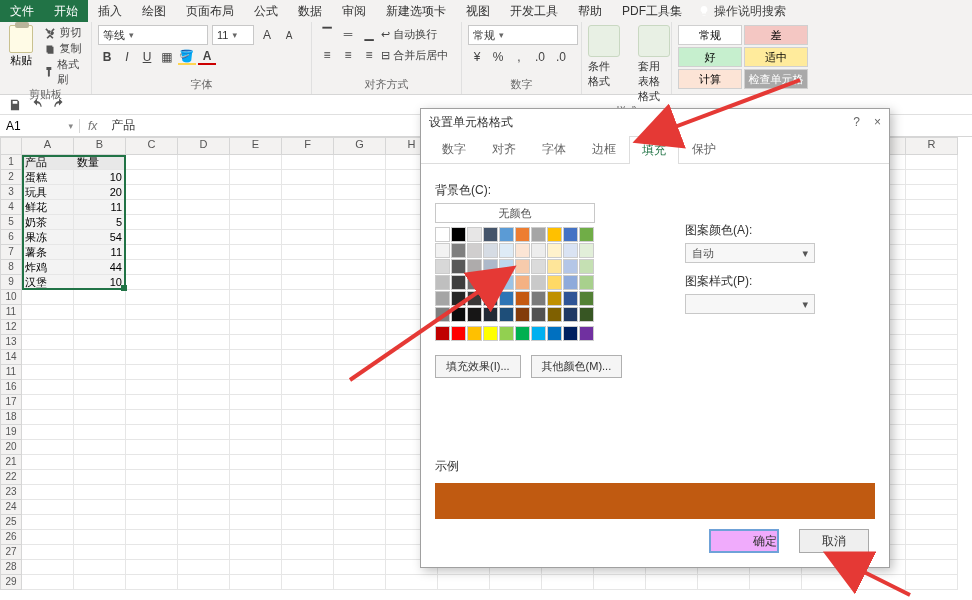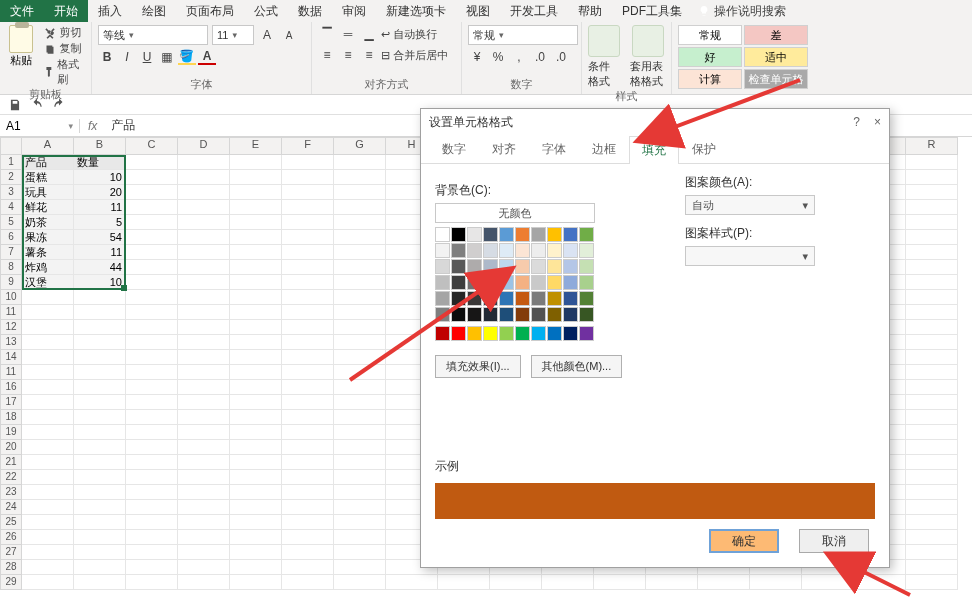--- a/index.html
+++ b/index.html
@@ -77,26 +77,26 @@
   .dlg-tab.active { color:#217346; border-color:#ddd; background:#fff; position:relative; top:1px;}
   .dlg-body { flex:1; padding:10px 14px; display:flex; gap:30px;}
   .left-col { width:220px;margin-top:8px;}
   .lbl { font-size:12px; color:#333; margin-bottom:4px; display:block;}
   .nocolor { width:160px; height:20px; border:1px solid #c8c8c8; background:#fff; text-align:center; line-height:18px; font-size:11px; color:#555; margin-bottom:4px;}
   .palette { display:grid; grid-template-columns:repeat(10,15px); gap:1px;}
   .sw { width:15px; height:15px; border:1px solid #ccc;}
   .std-row { display:grid; grid-template-columns:repeat(10,15px); gap:1px; margin-top:4px;}
   .btnrow { display:flex; gap:10px; margin-top:14px;}
   .pbtn { border:1px solid #b0b0b0; background:#f5f5f5; padding:3px 10px; font-size:11px; color:#333; cursor:pointer;}
-  .right-col { flex:1;}
+  .right-col { flex:1;margin-top:48px;}
   .sel { width:130px; height:20px; border:1px solid #c8c8c8; background:#f7f7f7; display:flex; align-items:center; justify-content:space-between; padding:0 6px; font-size:11px; color:#555; margin-bottom:10px;}
   .sample-box { margin:4px 14px 0 14px; height:36px; background:#c05a11;}
   .dlg-foot { display:flex; justify-content:flex-end; gap:20px; padding:10px 20px 14px 0;}
   .fbtn { width:70px; height:24px; border:1px solid #a9a9a9; background:#efefef; font-size:12px; color:#333; cursor:pointer;}
-  .fbtn.primary { border:2px solid #6fa2d8; background:#fdba74;}
+  .fbtn.primary { border:2px solid #6fa2d8; background:#f0abfc;text-align:right;}
 
   
   .arrow-svg { position:absolute; left:0; top:0; pointer-events:none; }
 
 </style>
 </head>
 <body>
 
 <div class="tabs">
   <div class="tab file">文件</div>
@@ -216,21 +216,21 @@
         <div class="sq">%</div>
         <div class="sq">,</div>
         <div class="sq">.0</div>
         <div class="sq">.0</div>
       </div>
     </div>
     <div class="label">数字</div>
   </div>
 
   <div class="rgroup" style="width:90px">
-    <div class="body" style="gap:10px">
+    <div class="body" style="gap:18px">
       <div class="big-btn">
           <div class="big-ic"></div>
           <span>条件格式</span>
         </div>
       <div class="big-btn">
           <div class="big-ic"></div>
           <span>套用表格格式</span>
         </div>
     </div>
     <div class="label">样式</div>

